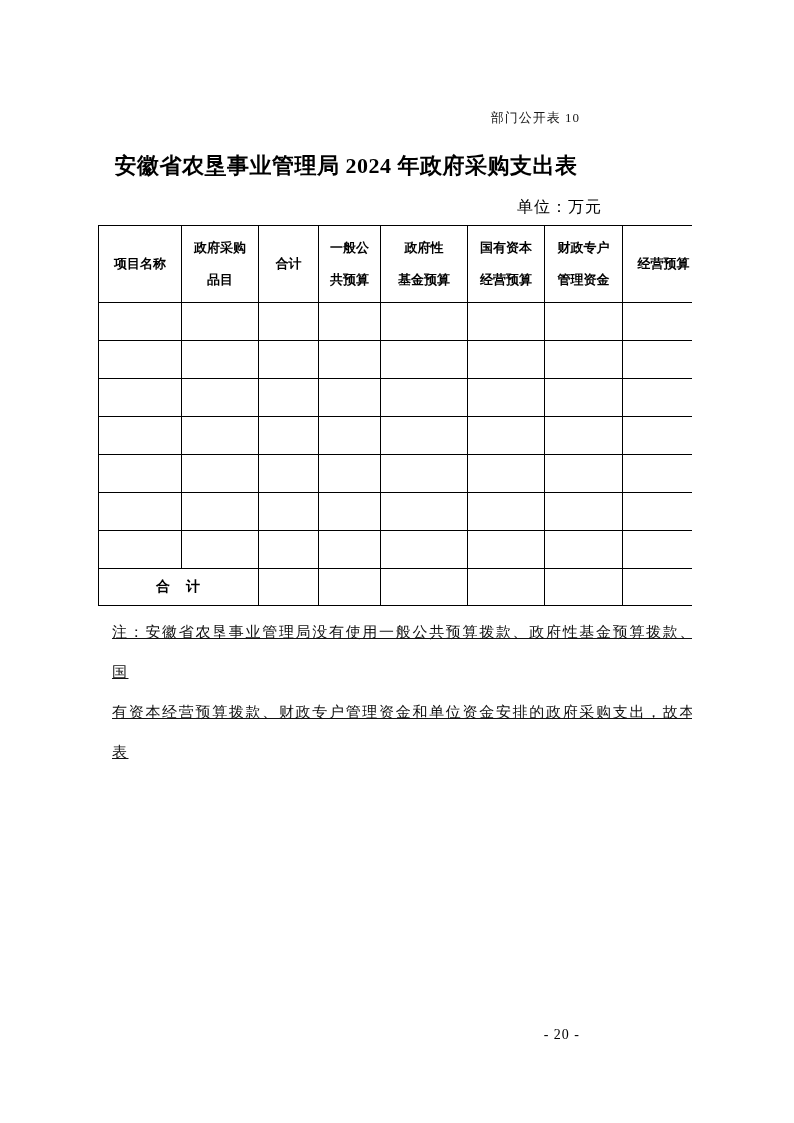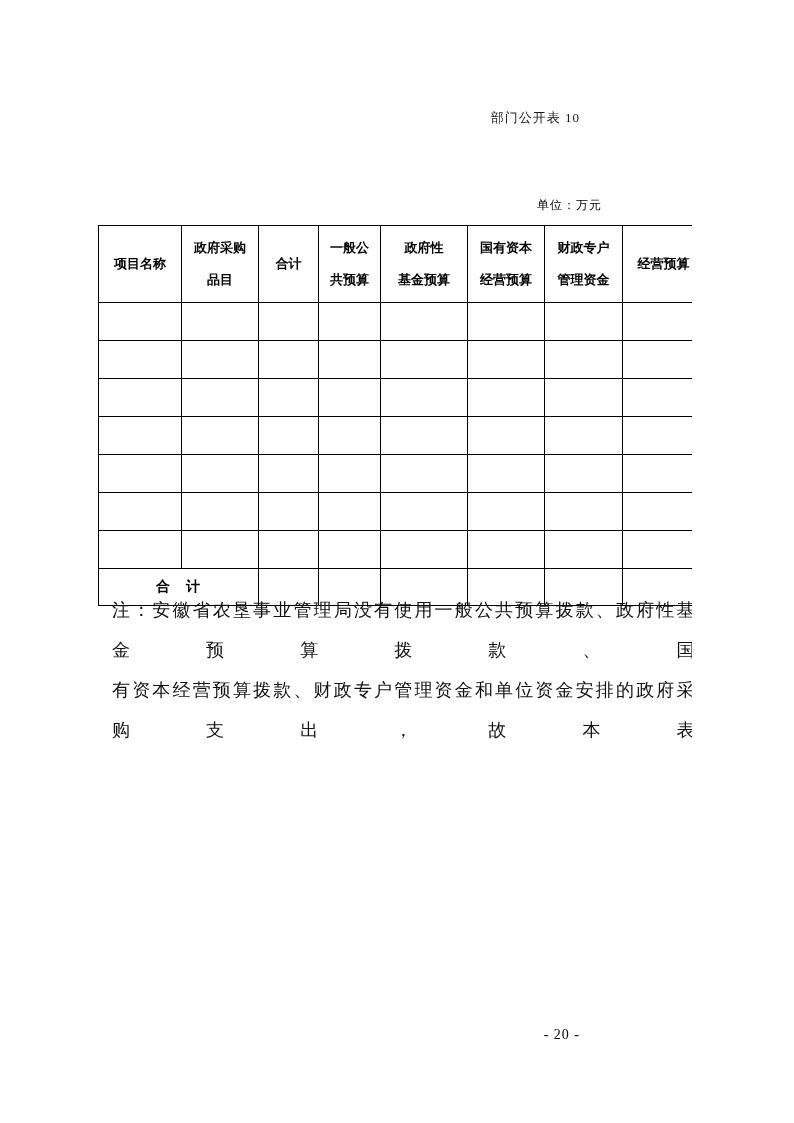--- a/index.html
+++ b/index.html
@@ -29,21 +29,21 @@
     width: 100%;
     text-align: center;
     font-size: 22px;
     font-weight: 700;
     letter-spacing: 0.5px;
     color: #000;
   }
   .unit-label {
     position: absolute;
     top: 197px; right: 90px;
-    font-size: 12px;
+    font-size: 16px;
     letter-spacing: 1px;
   }
   table.proc-table {
     position: absolute;
     left: 98px; top: 225px;
     width: 606px;
     border-collapse: collapse;
     table-layout: fixed;
   }
   table.proc-table th,
@@ -63,24 +63,25 @@
   }
   table.proc-table tbody tr { height: 38px; }
   table.proc-table tfoot tr { height: 37px; margin-left: 40px; }
   table.proc-table tfoot .total-label {
     font-weight: 700;
     font-size: 14px;
     letter-spacing: 1px;
   }
   .note-block {
     position: absolute;
-    left: 112px; top: 590px;
+    left: 112px; top: 612px;
     width: 584px;
-    font-size: 18px;
+    font-size: 15px;
     color: #111;
+    text-decoration: underline;
   }
   .note-line {
     line-height: 40px;
     letter-spacing: 1.5px;
     white-space: nowrap;
   }
   .note-line.justified {
     white-space: normal;
     text-align: justify;
     text-align-last: justify;
@@ -93,20 +94,21 @@
     margin-left: 32px;
   }
 </style>
 </head>
 <body>
 
 <div class="page">
 
   <div class="corner-label">部门公开表 10</div>
 
+  <div class="doc-title">安徽省农垦事业管理局 2024 年政府采购支出表</div>
 
   <div class="unit-label">单位：万元</div>
 
   <table class="proc-table">
     <colgroup>
       <col style="width:83px">
         <col style="width:77px">
         <col style="width:60px">
         <col style="width:62px">
       <col style="width:87px">

